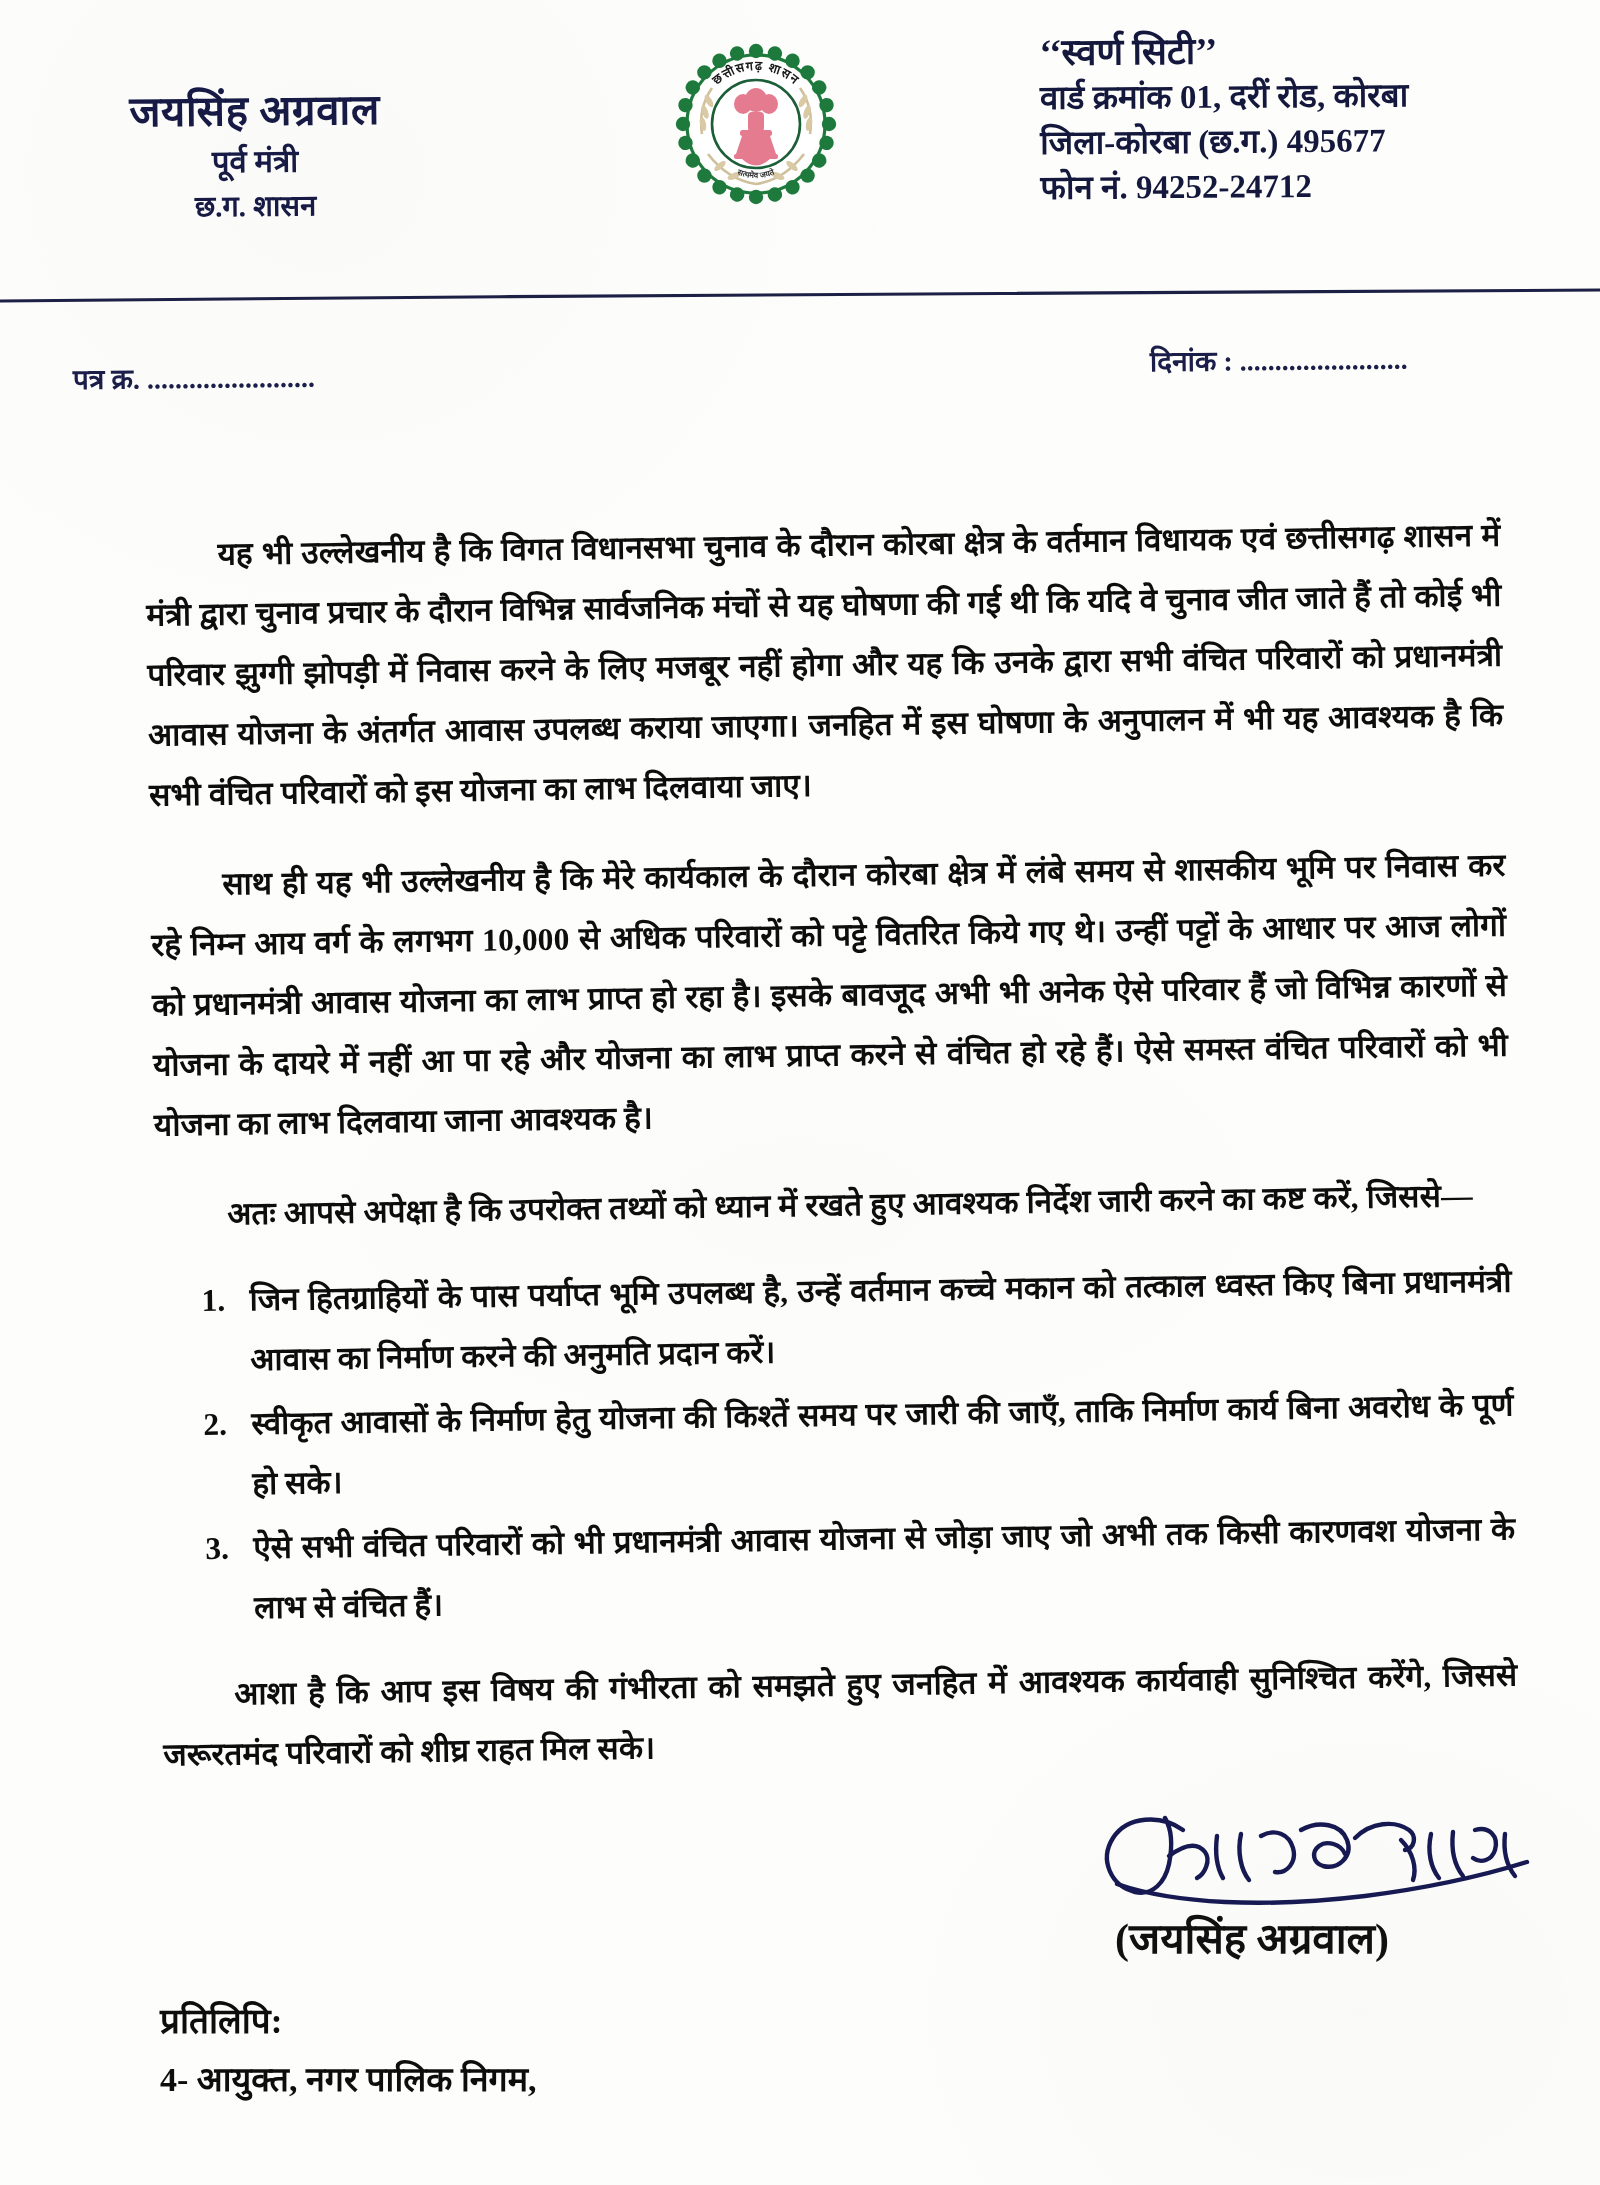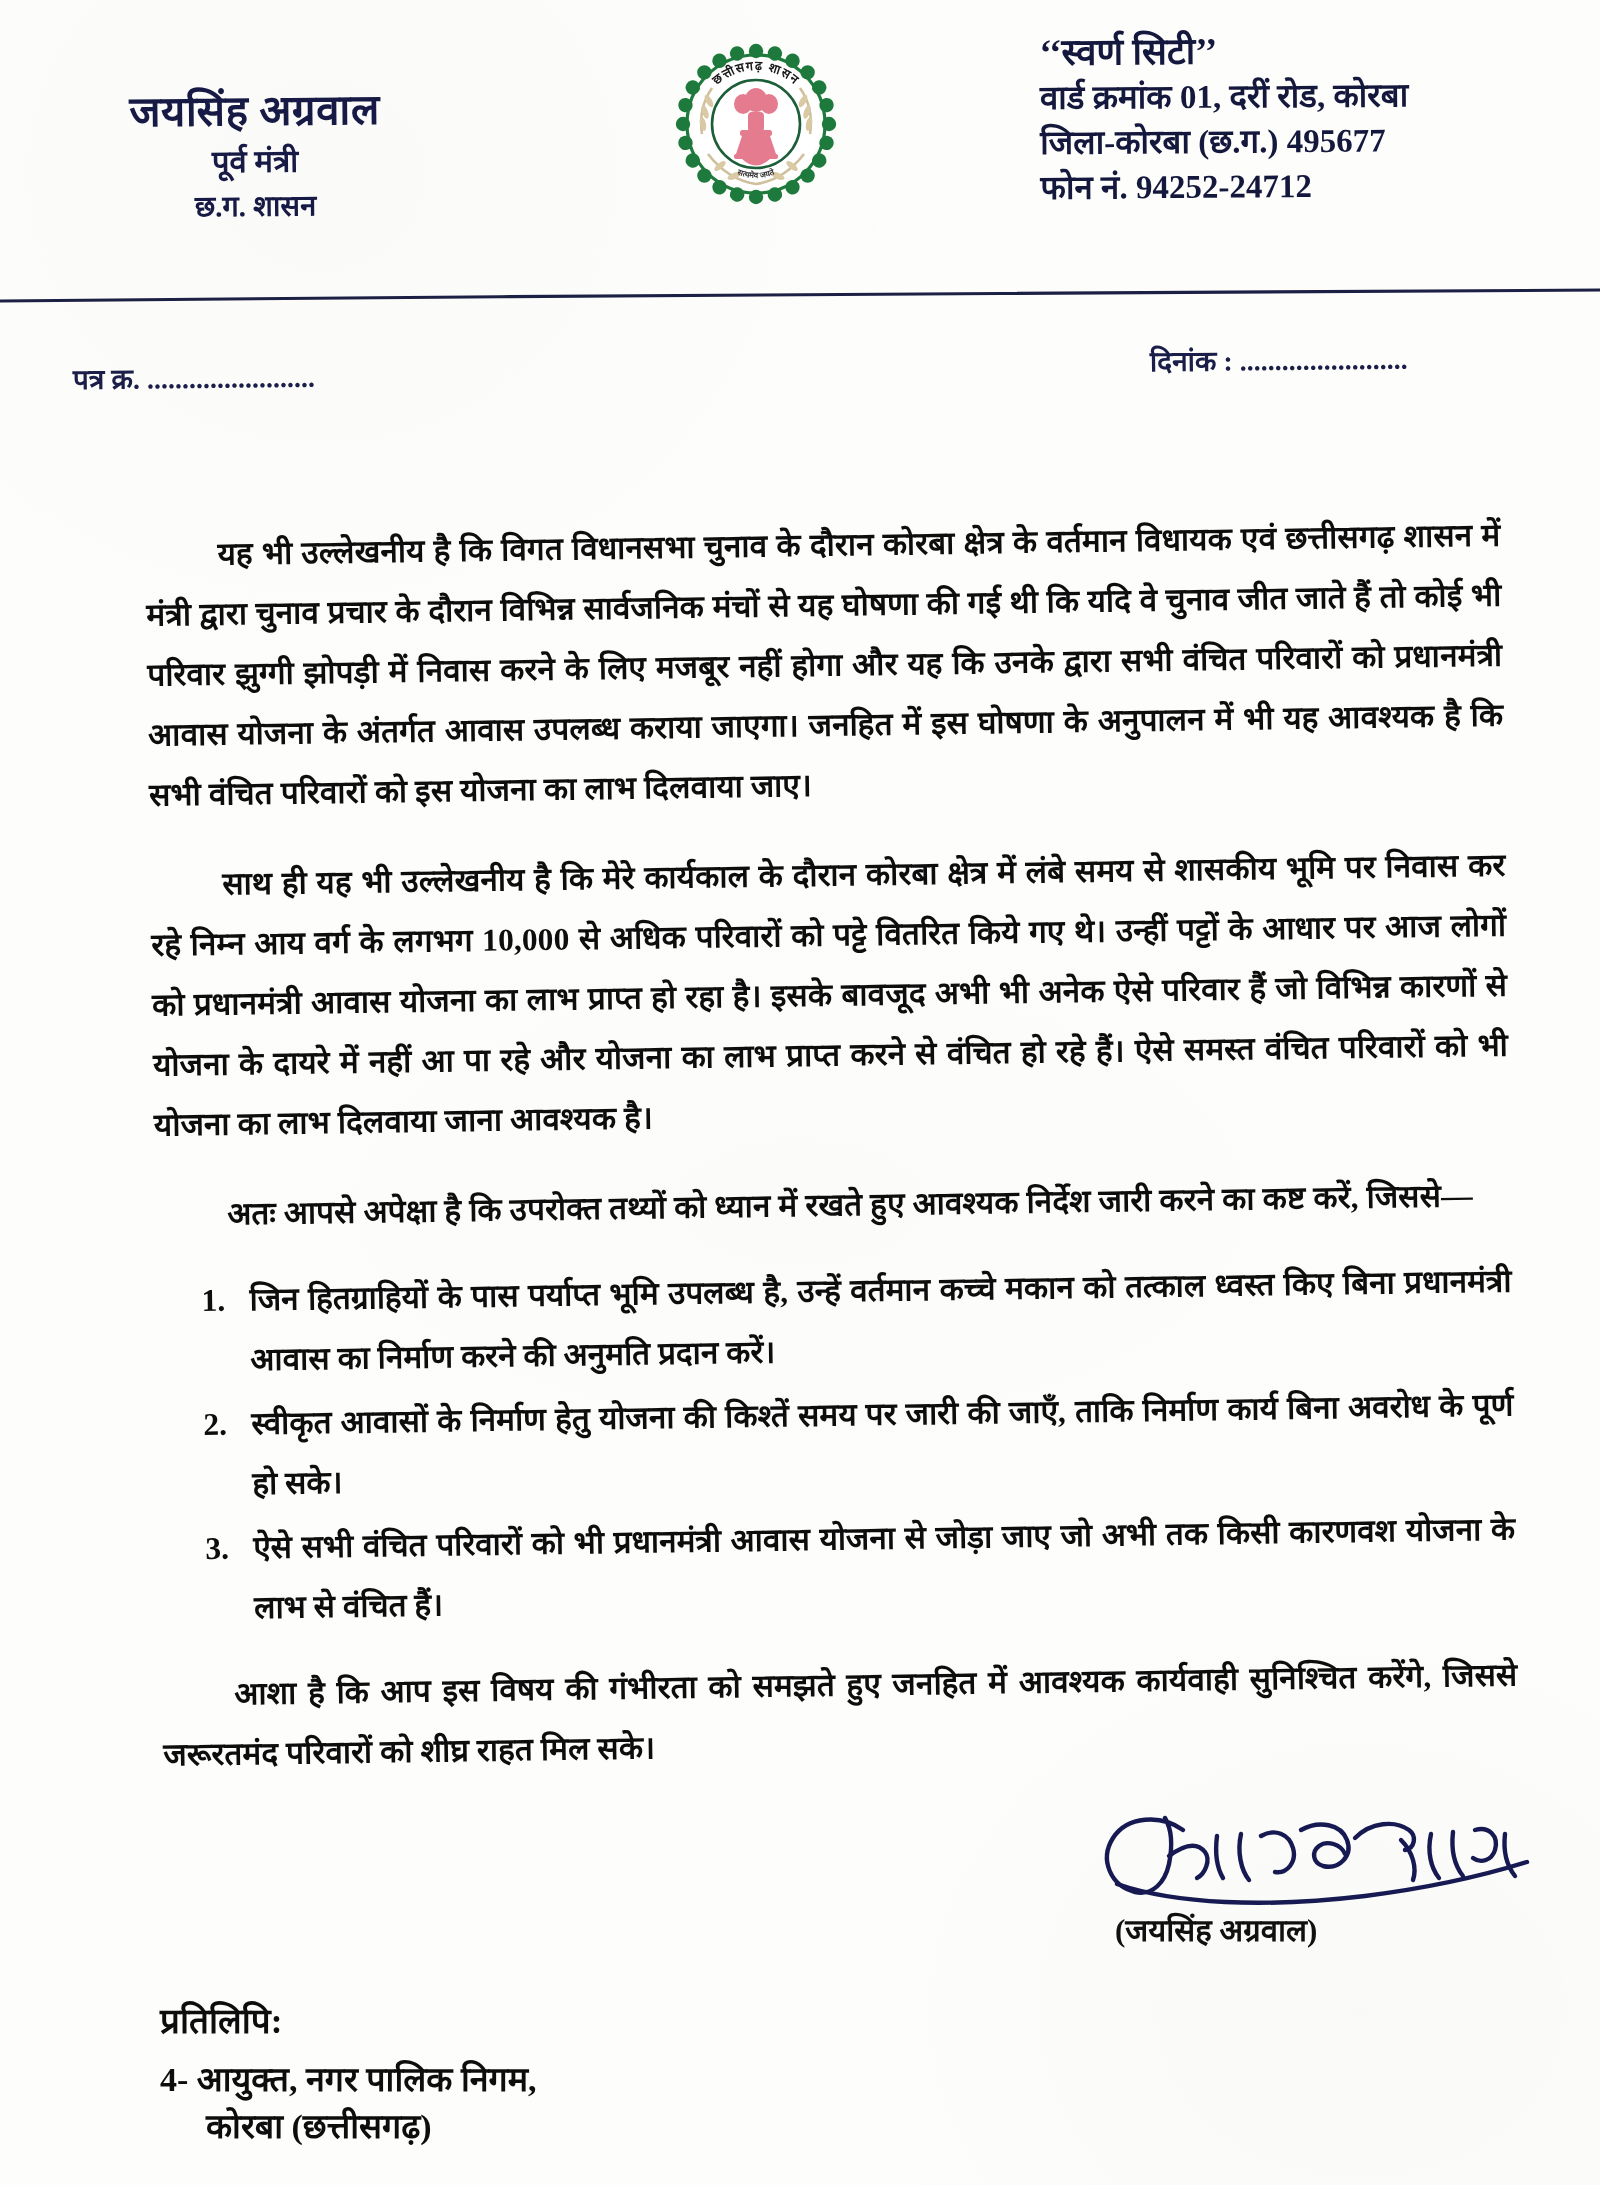--- a/index.html
+++ b/index.html
@@ -202,21 +202,21 @@
   }
   .sig-svg {
     position: absolute;
     left: 55px;
     top: 0px;
   }
   .sig-name {
     position: absolute;
     left: 105px;
     top: 108px;
-    font-size: 31px;
+    font-size: 42px;
     font-weight: 700;
     color: #101010;
     white-space: nowrap;
   }
 
   
   .copies {
     position: absolute;
     left: 160px;
     top: 2000px;
@@ -385,15 +385,14 @@
           <path d="M 52 84 C 110 104, 200 108, 300 96 C 380 86, 430 72, 462 62"></path>
         </g>
       </svg>
     </div>
     <div class="sig-name">(जयसिंह अग्रवाल)</div>
   </div>
 
   <div class="copies">
     <div class="copies-title">प्रतिलिपि:</div>
     <div class="copies-item">4- आयुक्त, नगर पालिक निगम,</div>
-    <div class="copies-sub">कोरबा (छत्तीसगढ़)</div>
   </div>
 </div>
 
 </body></html>

